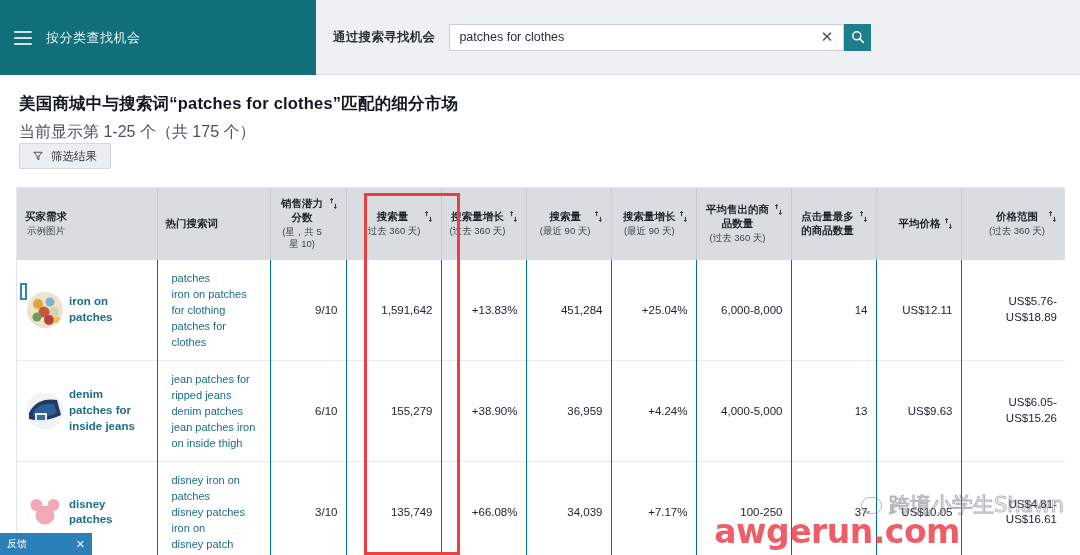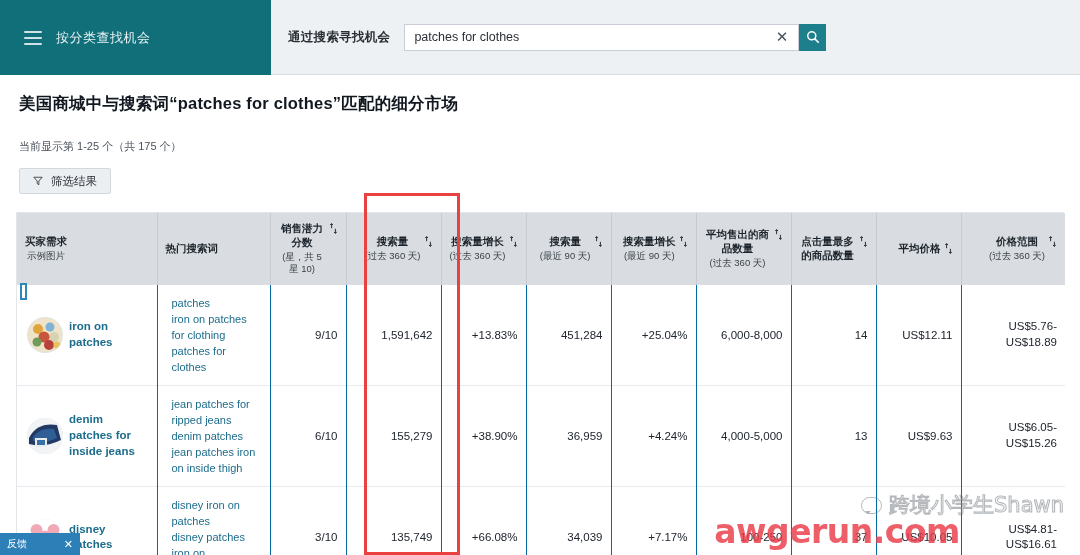--- a/index.html
+++ b/index.html
@@ -7,22 +7,22 @@
     width: 1080px; height: 555px;
     font-family: "Liberation Sans", "DejaVu Sans", sans-serif;
     background: #ffffff;
     overflow: hidden;
   }
   #app { position: relative; width: 1080px; height: 555px; }
 
   
   .topbar { display: flex; height: 75px; width: 100%; }
   .topbar-left {
-    width: 271px; background: #116f7a; display: flex; align-items: center;
-    padding-left: 24px; gap: 14px;
+    width: 316px; background: #116f7a; display: flex; align-items: center;
+    padding-left: 14px; gap: 14px;
   }
   .hamburger { width: 18px; height: 14px; display: flex; flex-direction: column;
     justify-content: space-between; cursor: pointer; }
   .hamburger span { display: block; height: 2px; background: #cfe3e6; border-radius: 1px; }
   .topbar-left-label { color: #e6f2f3; font-size: 13px; letter-spacing: .5px; }
 
   .topbar-right {
     flex: 1; background: #eef1f4; display: flex; align-items: center;
     padding-left: 17px; gap: 14px; border-bottom: 1px solid #dadee3;
   }
@@ -41,23 +41,23 @@
     padding: 0 4px; font-family: "DejaVu Sans", sans-serif; }
   .search-btn {
     width: 27px; height: 27px; background: #1d7f8c; display: flex;
     align-items: center; justify-content: center; cursor: pointer;
   }
   .search-btn svg { display: block; }
 
   
   .page-head { padding: 18px 0 0 19px; }
   .page-title { font-size: 16.5px; color: #111820; font-weight: bold; letter-spacing: .2px; }
-  .page-sub { font-size: 11px; color: #4b535d; margin-top: 24px; }
+  .page-sub { font-size: 16px; color: #4b535d; margin-top: 7px; }
   .filter-btn {
-    margin-top: 14px; display: inline-flex; align-items: center; gap: 8px;
+    display: inline-flex; align-items: center; gap: 8px;
     background: #eceff2; border: 1px solid #d3d8de; border-radius: 2px;
     height: 26px; padding: 0 13px; cursor: pointer;
   }
   .filter-btn .ftext { font-size: 11.5px; color: #252b33; }
   .funnel { width: 10px; height: 10px; }
 
   
   .table-wrap { margin: 18px 16px 0 16px; border: 1px solid #e2e5e9; border-bottom: none; }
   table { border-collapse: collapse; width: 1048px; table-layout: fixed; }
   thead th {
@@ -96,21 +96,21 @@
 
   
   .redbox {
     position: absolute; left: 364px; top: 193px; width: 96px; height: 362px;
     border: 3px solid #e8413f; pointer-events: none; z-index: 40;
   }
 
   
   .feedback {
     position: absolute; left: 0; bottom: 0; z-index: 50;
-    background: #2d7fb8; color: #fff; height: 22px; width: 80px;
+    background: #2d7fb8; color: #fff; height: 22px; width: 92px;
     display: flex; align-items: center; justify-content: space-between;
     padding: 0 7px; font-size: 10px;
   }
   .feedback .fx { font-size: 11px; cursor: pointer; }
 
   
   .wm-outline {
     position: absolute; right: 16px; bottom: 36px; z-index: 45;
     font-size: 21px; color: rgba(255,255,255,0.0);
     -webkit-text-stroke: 1.1px rgba(120,125,132,0.55);

